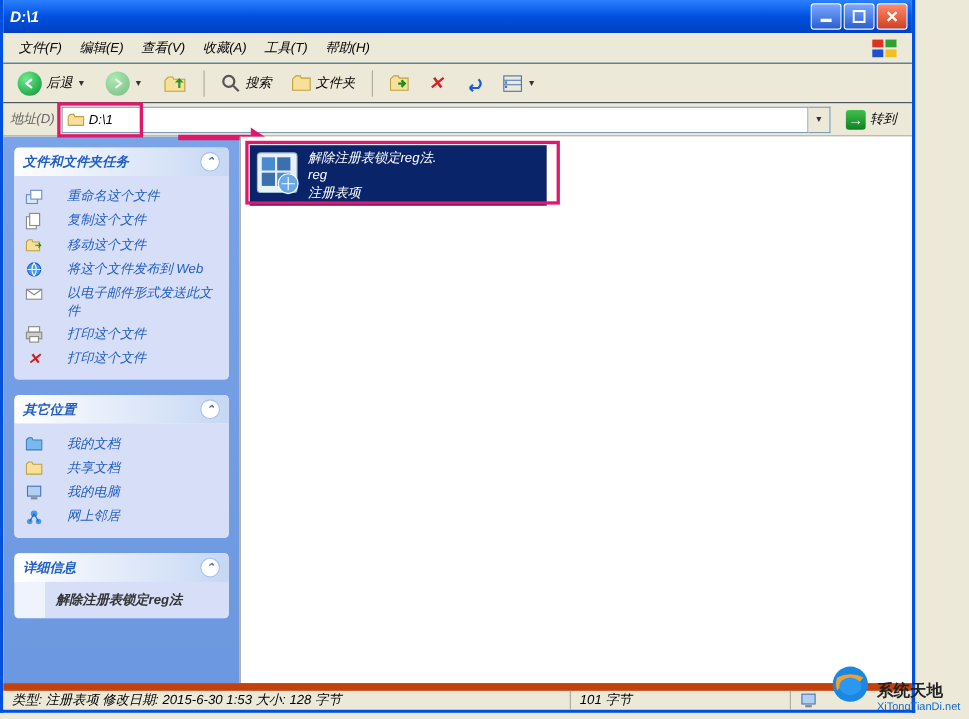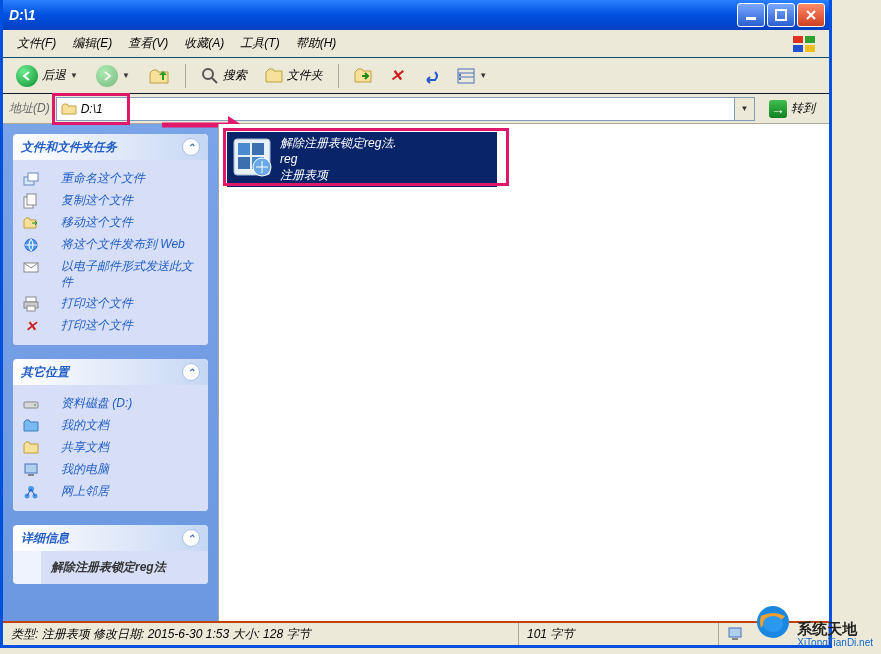--- a/index.html
+++ b/index.html
@@ -127,21 +127,21 @@
 .file-text { line-height: 1.35; }
 .file-highlight {
   position: absolute; top: 4px; left: 4px; width: 286px; height: 58px;
   border: 3px solid #e0186b; pointer-events: none;
 }
 .annot-arrow {
   position: absolute; top: 112px; left: 160px; width: 82px; height: 26px; pointer-events: none;
 }
 
 .statusbar {
-  height: 24px; border-top: 2px solid #c2410c; background: #ece9d8;
+  height: 24px; border-top: 7px solid #c2410c; background: #ece9d8;
   display: flex; align-items: center; font-size: 12px;
 }
 .status-cell { padding: 0 8px; border-right: 1px solid #aca899; height: 100%; display:flex; align-items:center; }
 .status-cell.flex { flex: 1; }
 
 .watermark {
   position: absolute; right: 8px; bottom: 6px;
   display: flex; align-items: center; gap: 6px;
   color: #222; font-weight: bold;
 }
@@ -357,29 +357,20 @@
           </div>
         </div>
       </div>
 
       <div class="panel">
         <div class="panel-hdr">
           <span>其它位置</span>
           <span class="chev">⌃</span>
         </div>
         <div class="panel-body">
-          <div class="task-item">
-            <span class="task-icon">
-              <svg width="16" height="16">
-                  <rect x="1" y="6" width="14" height="6" rx="1" fill="#d8d8d8" stroke="#888"></rect>
-                  <circle cx="12" cy="9" r="1" fill="#6a6"></circle>
-                </svg>
-            </span>
-            <span>资料磁盘 (D:)</span>
-          </div>
           <div class="task-item">
             <span class="task-icon">
               <svg width="16" height="16">
                   <path d="M1 4 L3 2 L6 2 L7 4 L15 4 L15 13 L1 13 Z" fill="#7ab8f0" stroke="#3a80c0"></path>
                 </svg>
             </span>
             <span>我的文档</span>
           </div>
           <div class="task-item">
             <span class="task-icon">

